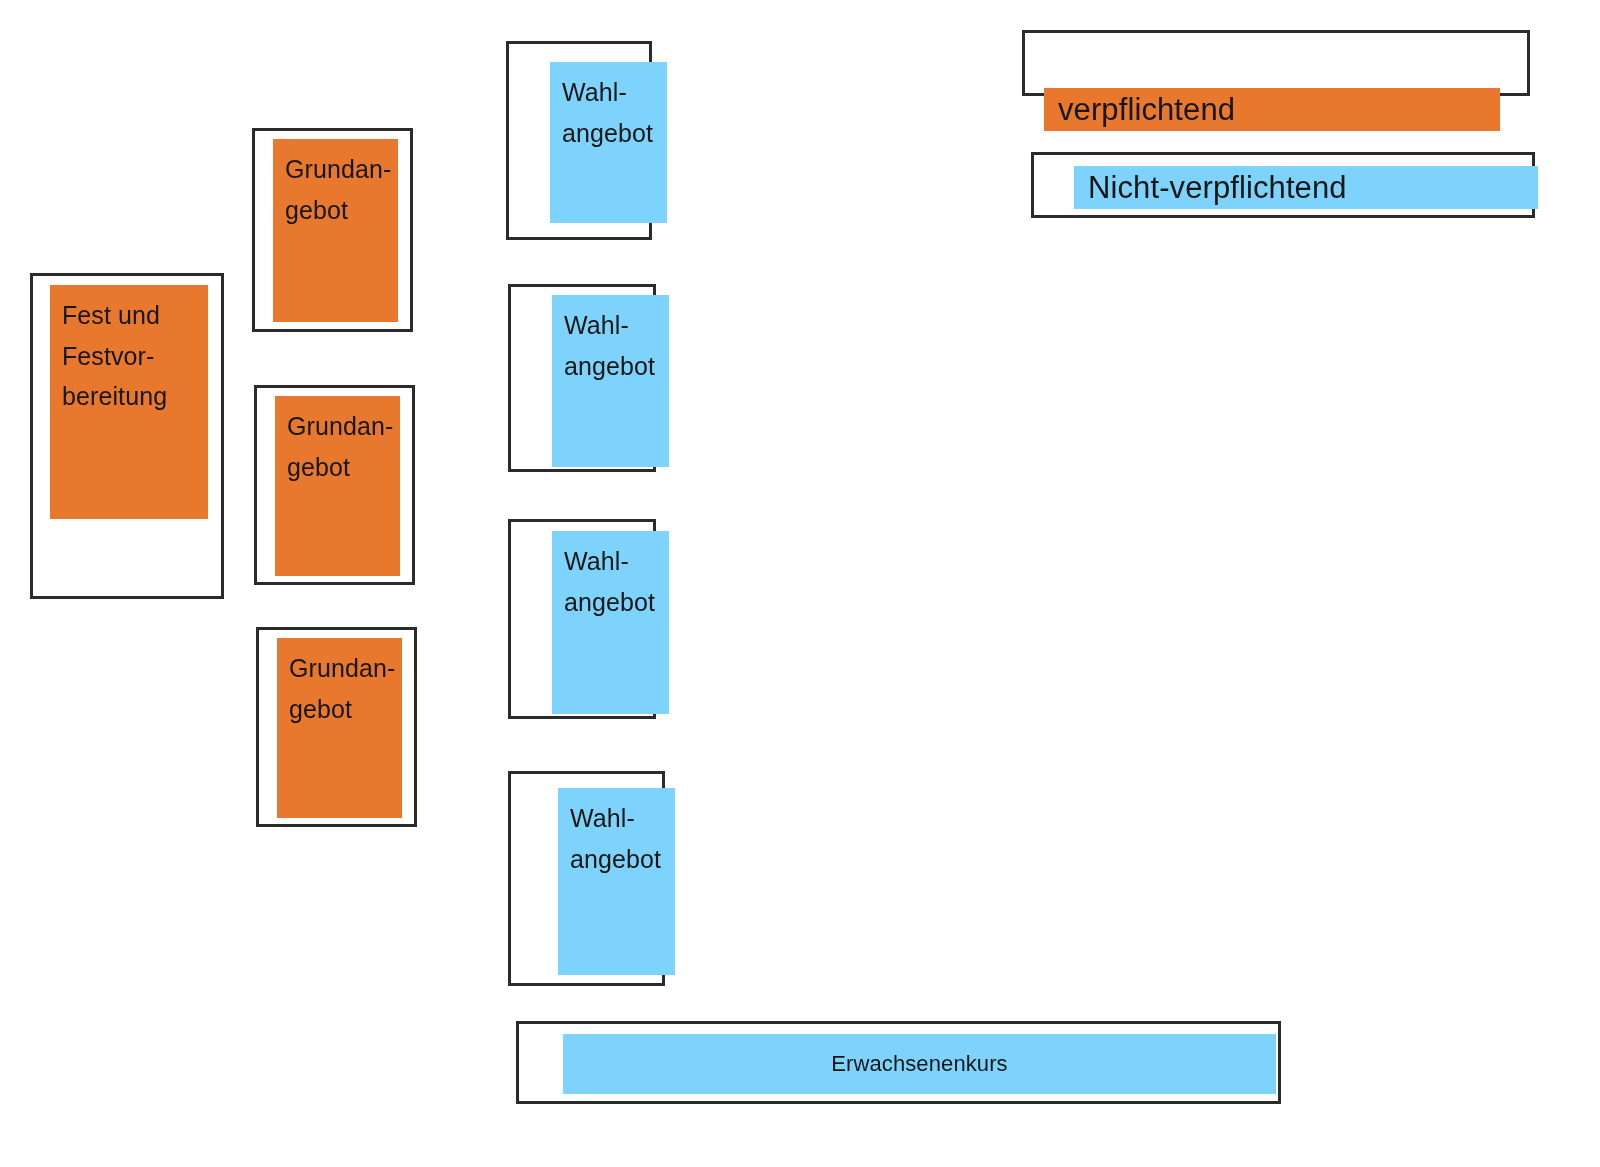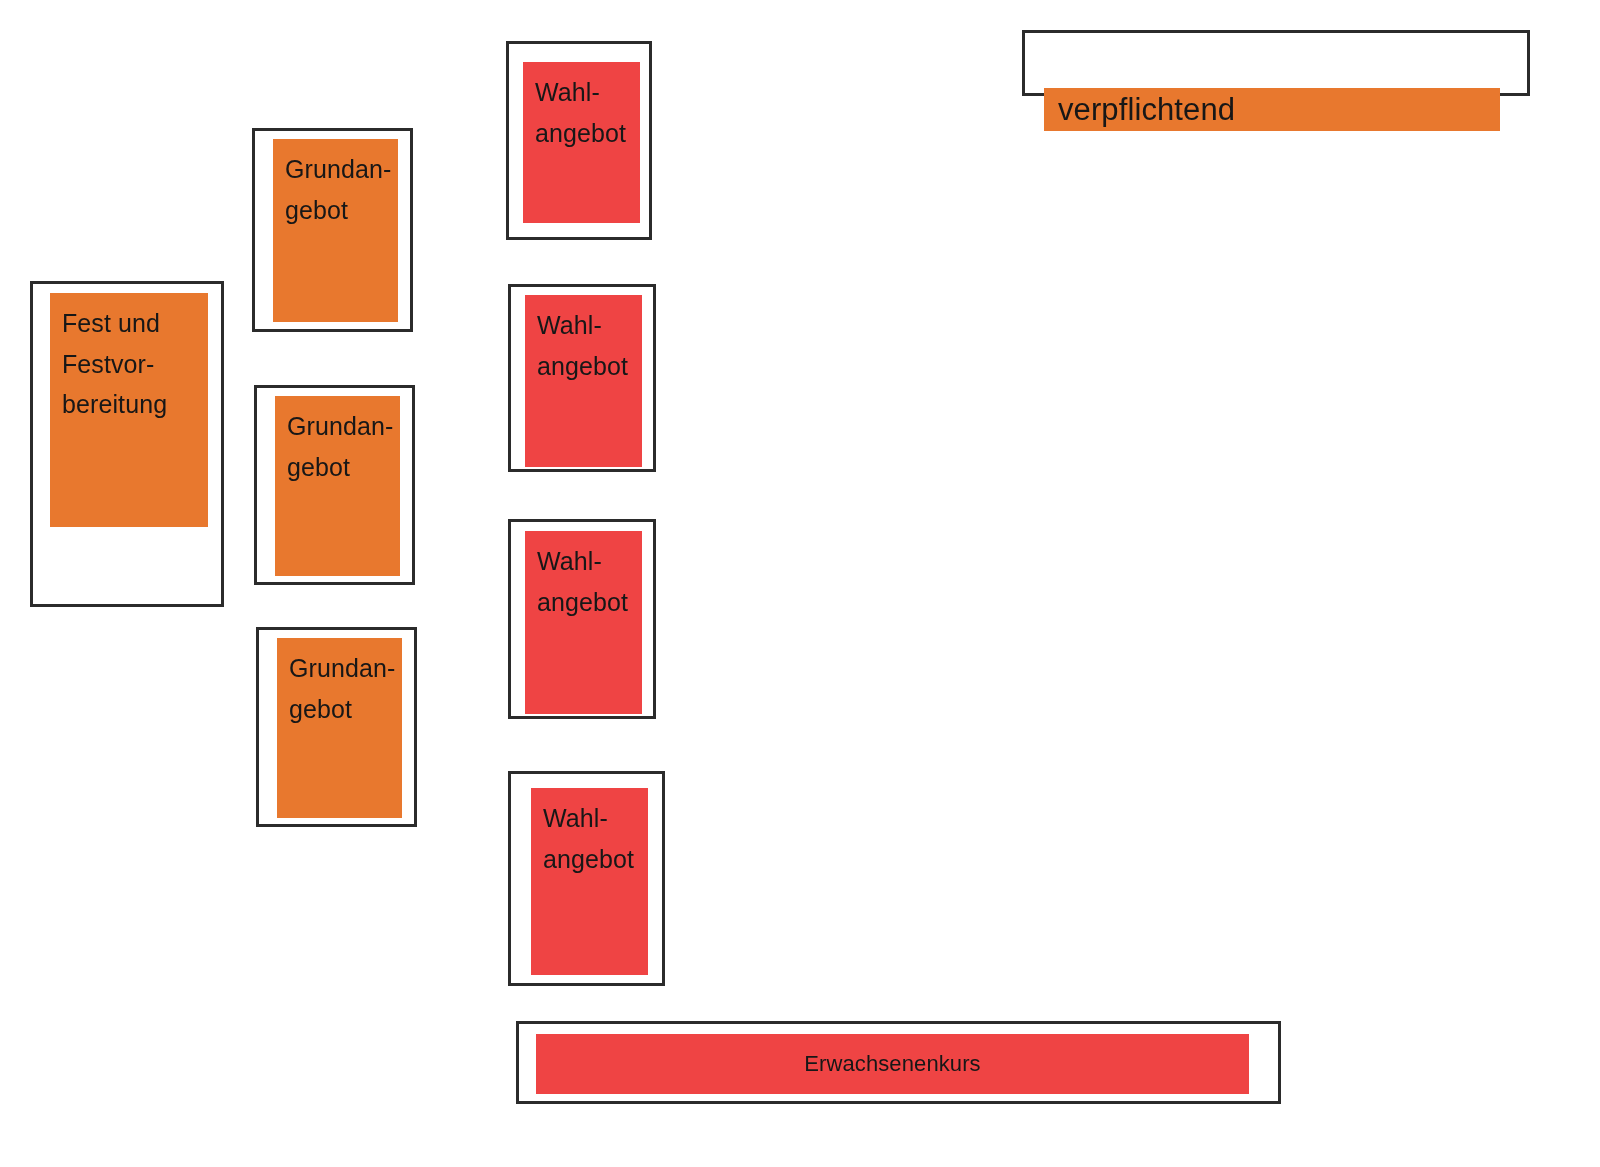--- a/index.html
+++ b/index.html
@@ -28,21 +28,21 @@
     padding: 0;
   }
   
   .fill {
     position: absolute;
     box-sizing: border-box;
     display: block;
     overflow: hidden;
   }
   .fill-orange { background: #E8782E; }
-  .fill-yellow { background: #ef4444; }
+  .fill-yellow { background: #7dd3fc; margin-left: 27px; }
 
   .node-label {
     display: block;
     color: #171717;
     font-family: "Liberation Sans", sans-serif;
     font-size: 25px;
     line-height: 1.62;
     letter-spacing: 0.1px;
     white-space: pre-line;
     padding: 10px 0 0 12px;
@@ -66,21 +66,21 @@
     align-items: center;
     justify-content: center;
     height: 100%;
   }
 </style>
 </head>
 <body>
 
 <div id="canvas">
 
-  <div class="node" style="left:30px; top:281px; width:194px; height:326px;padding-left:28px;">
+  <div class="node" style="left:30px; top:273px; width:194px; height:326px;padding-left:28px;">
     <span class="fill fill-orange" style="left:17px; top:9px; width:158px; height:234px;">
       <span class="node-label">Fest und
 Festvor-
 bereitung</span>
     </span>
   </div>
 
   <div class="node" style="left:252px; top:128px; width:161px; height:204px;">
     <span class="fill fill-orange" style="left:18px; top:8px; width:125px; height:183px;">
       <span class="node-label">Grundan-
@@ -135,14 +135,19 @@
       <span class="node-label">Erwachsenenkurs</span>
     </span>
   </div>
 
   <div class="node legend" style="left:1022px; top:30px; width:508px; height:66px;">
     <span class="fill fill-orange" style="left:19px; top:11px; width:456px; height:43px;margin-top:44px;">
       <span class="node-label">verpflichtend</span>
     </span>
   </div>
 
+  <div class="node legend" style="left:1031px; top:152px; width:504px; height:66px;">
+    <span class="fill fill-yellow" style="left:13px; top:11px; width:464px; height:43px;">
+      <span class="node-label">Nicht-verpflichtend</span>
+    </span>
+  </div>
 
 </div>
 
 </body></html>

